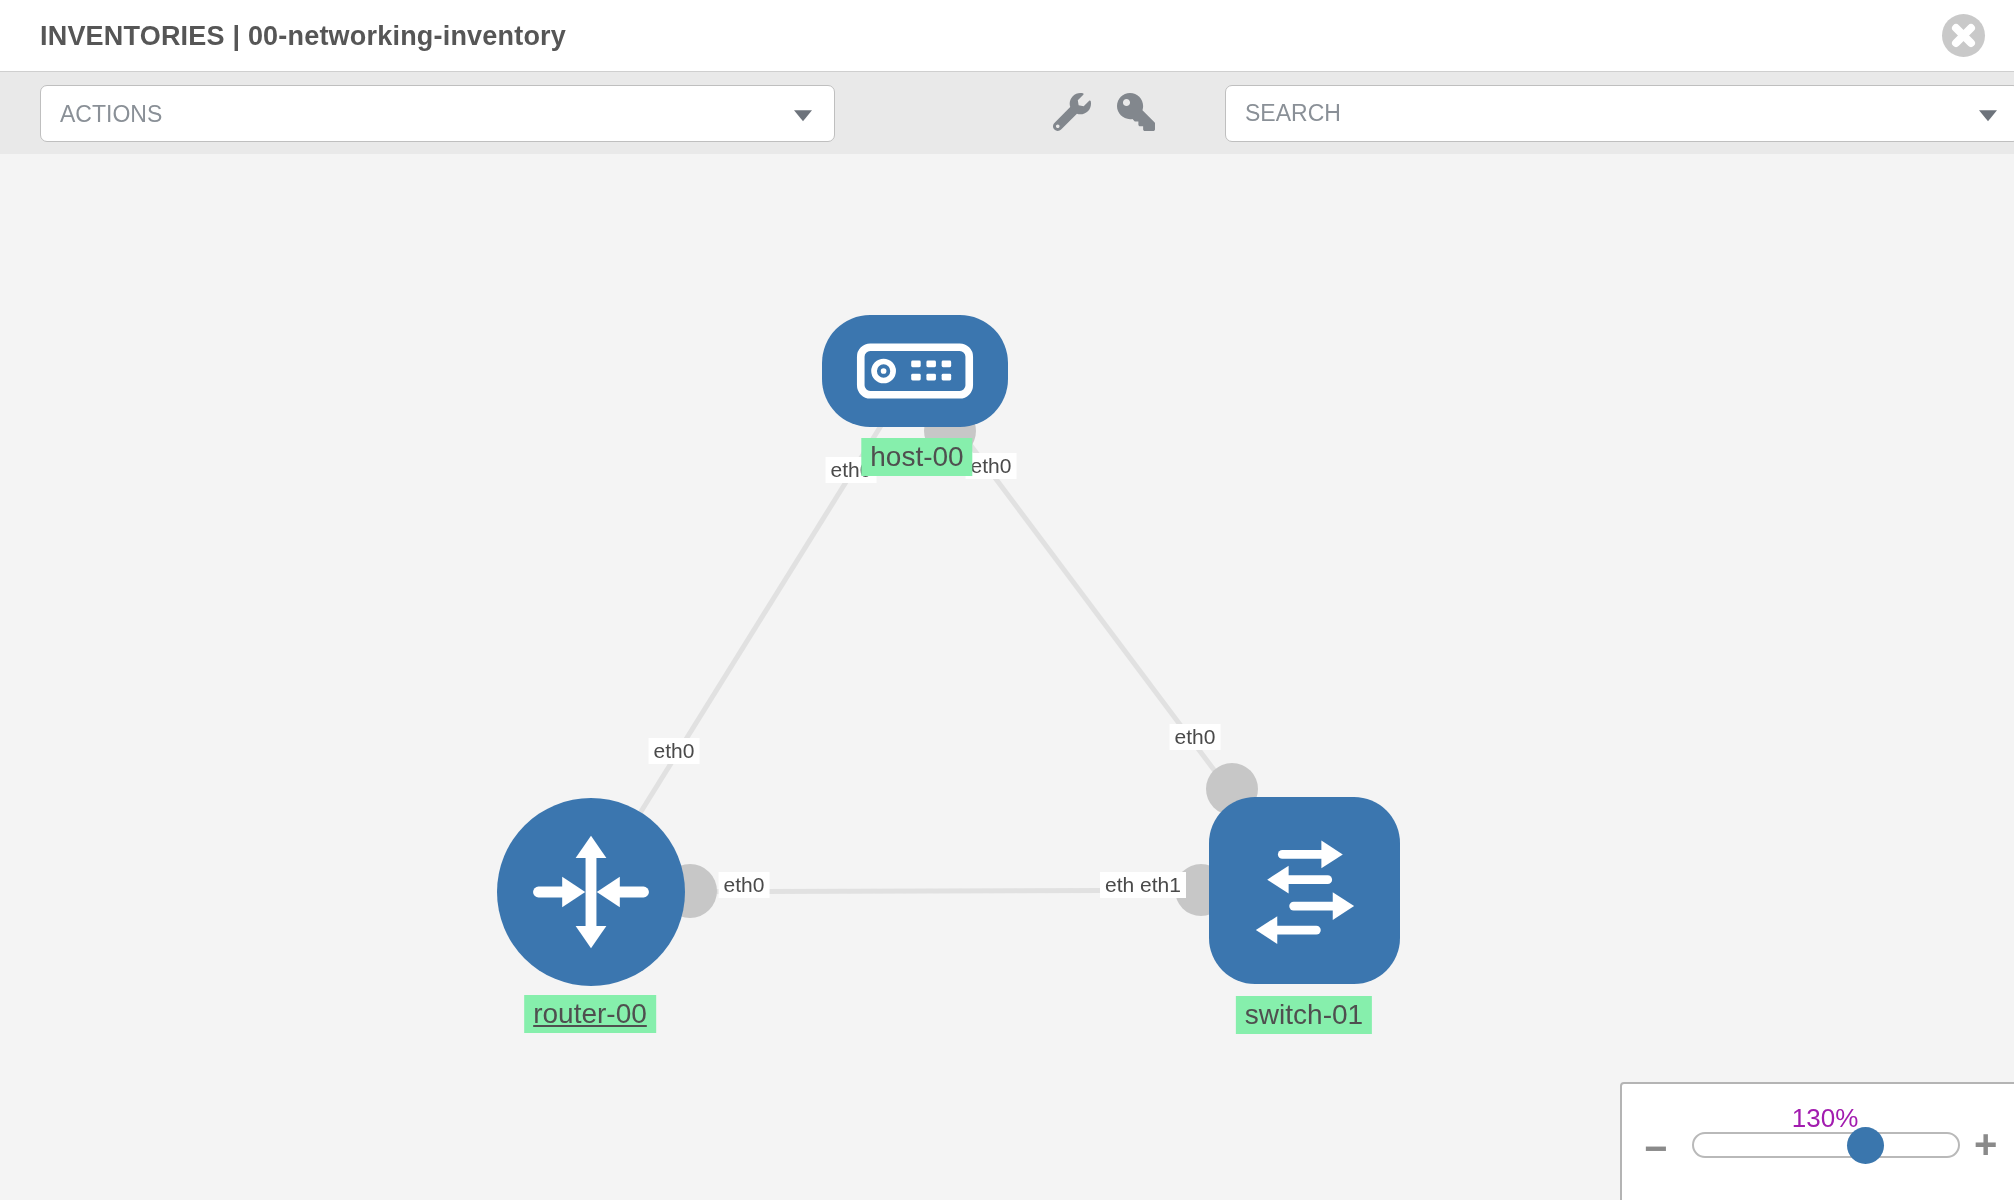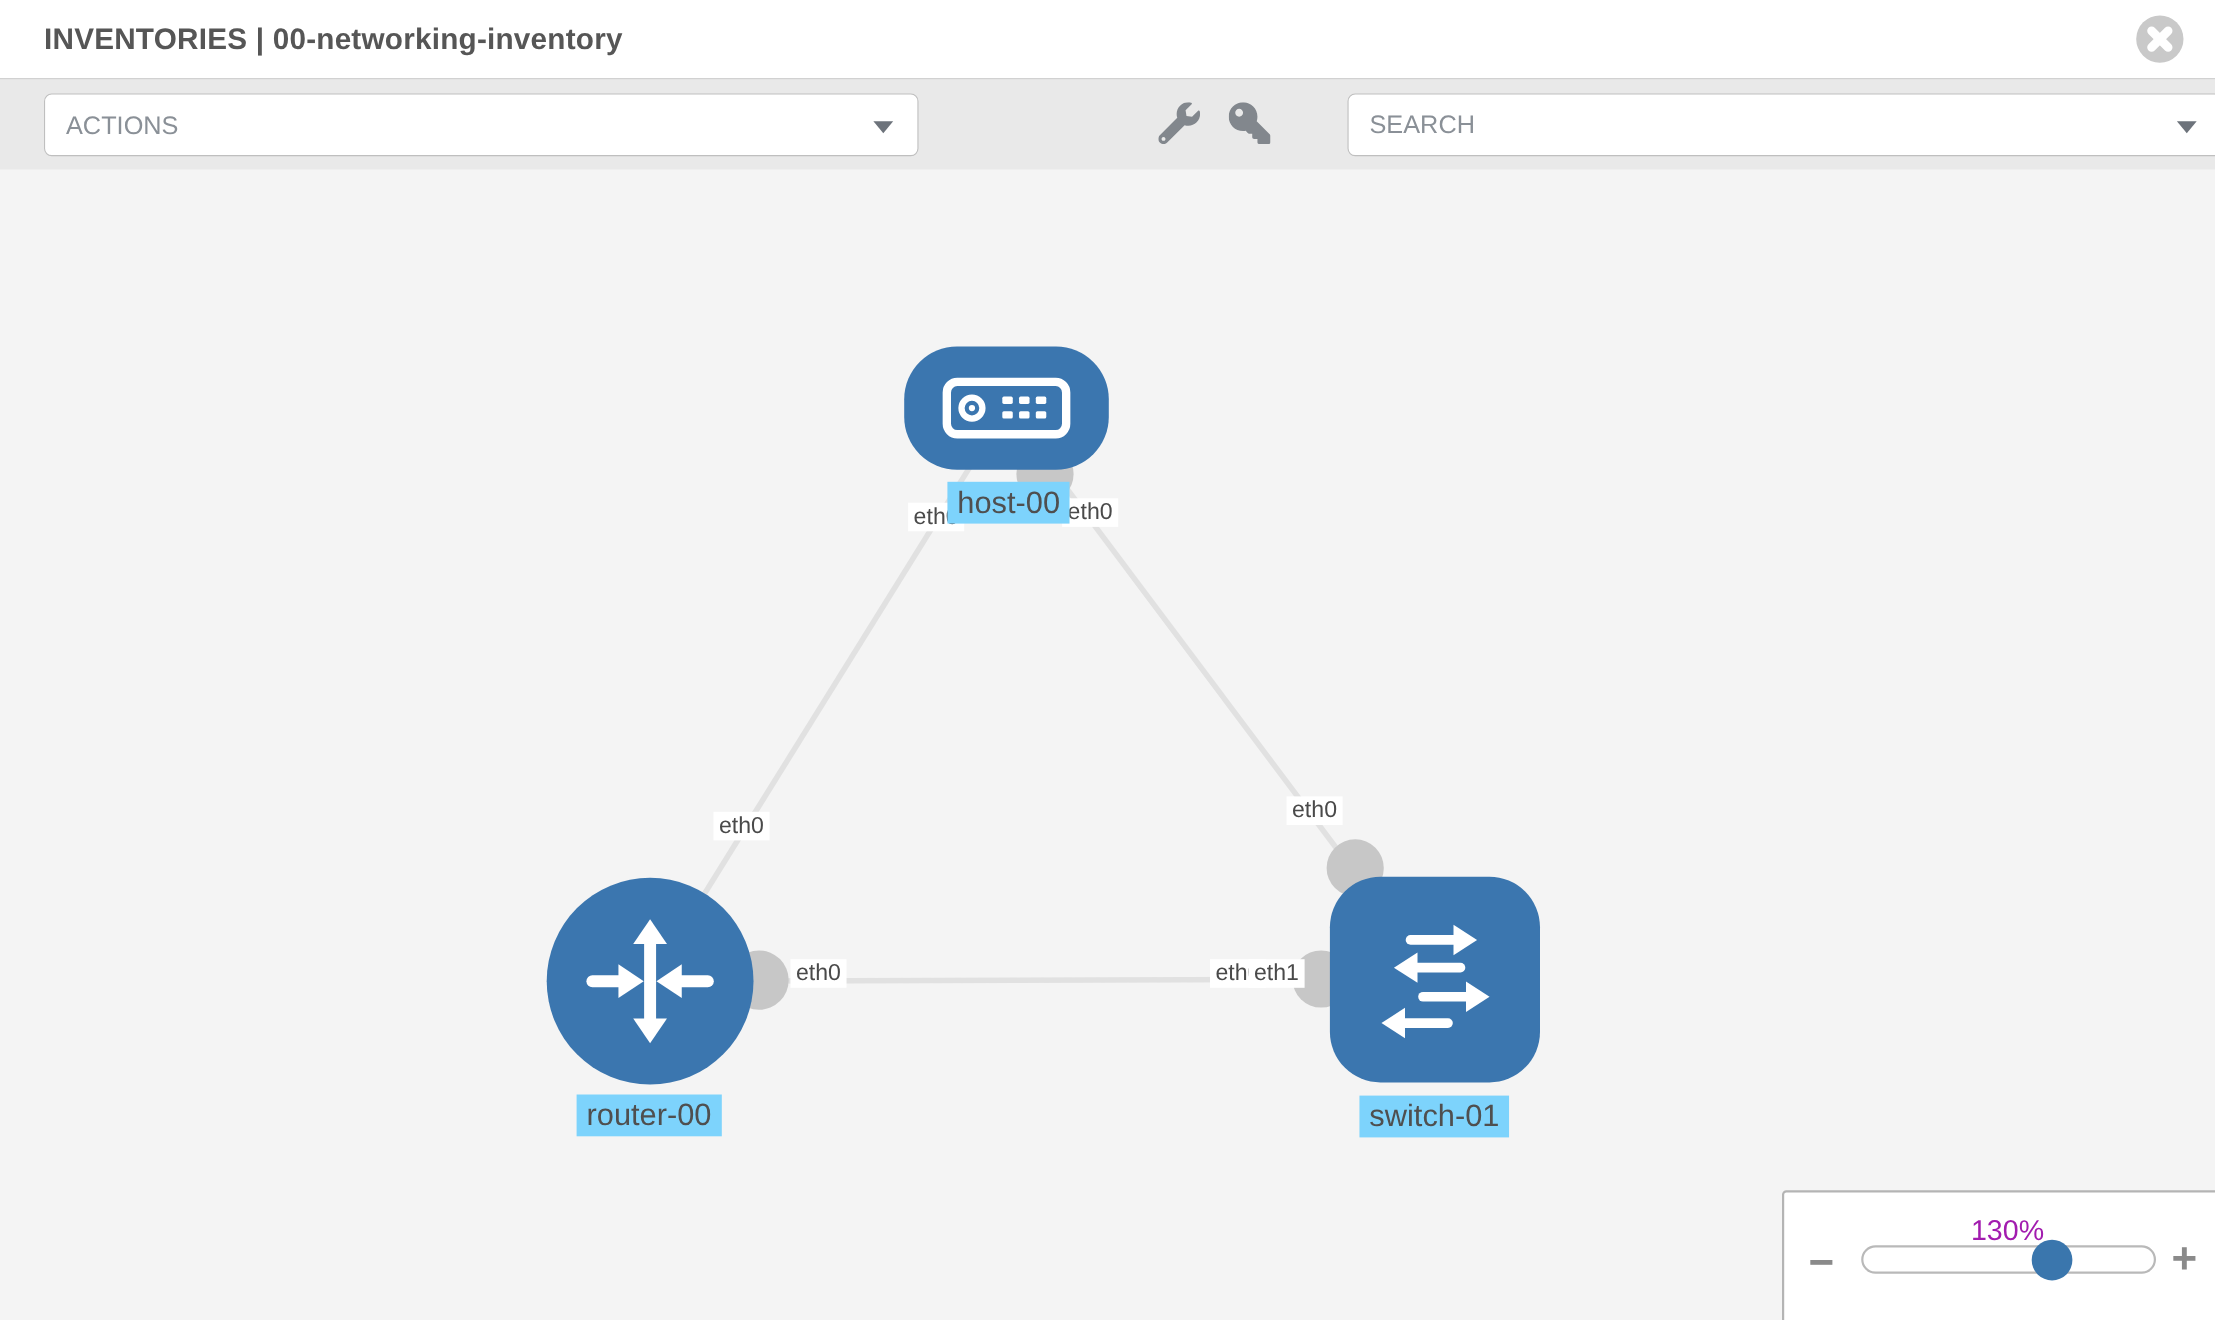--- a/index.html
+++ b/index.html
@@ -36,21 +36,21 @@
   .btn-key { left:1110px; }
 
   
   .canvas { position:absolute; left:0; top:154px; width:2014px; height:1046px; background:#f4f4f4; }
   .links-svg { position:absolute; inset:0; z-index:1; }
   .port { position:absolute; border-radius:50%; background:#c7c7c7; z-index:2; }
   .node { position:absolute; background:#3b76af; z-index:3; display:flex; align-items:center; justify-content:center; cursor:pointer; }
   .node-host   { left:822px; top:161px; width:186px; height:112px; border-radius:48px; }
   .node-router { left:497px; top:644px; width:188px; height:188px; border-radius:50%; }
   .node-switch { left:1209px; top:643px; width:191px; height:187px; border-radius:46px; }
-  .node-label { position:absolute; transform:translateX(-50%); background:#7dd3fc; color:#4f4f4f;
+  .node-label { position:absolute; transform:translateX(-50%); background:#86efac; color:#4f4f4f;
                 font-size:28px; padding:3px 9px; white-space:nowrap; z-index:5; }
   .eth-label { position:absolute; background:#ffffff; color:#4a4a4a; font-size:21px;
                padding:1px 5px; white-space:nowrap; z-index:4; }
   .eth-center { transform:translateX(-50%); }
 
   
   .zoom-panel { position:absolute; left:1620px; top:1082px; width:400px; height:124px;
                 background:#ffffff; border:2px solid #b4b4b4; border-radius:4px; z-index:6; }
   .zoom-level { position:absolute; left:203px; top:19px; transform:translateX(-50%);
                 font-size:26px; color:#a21caf; }
@@ -156,21 +156,21 @@
 
     <div class="eth-label eth-center" style="left:851px; top:303px;">eth0</div>
     <div class="eth-label eth-center" style="left:991px; top:299px;">eth0</div>
     <div class="eth-label eth-center" style="left:674px; top:584px;">eth0</div>
     <div class="eth-label eth-center" style="left:1195px; top:570px;">eth0</div>
     <div class="eth-label eth-center" style="left:744px; top:718px;">eth0</div>
     <div class="eth-label" style="left:1100px; top:718px;">eth0</div>
     <div class="eth-label" style="left:1120px; top:718px;margin-left:15px;">eth1</div>
 
     <div class="node-label" style="left:917px; top:284px;">host-00</div>
-    <div class="node-label" style="left:590px; top:841px;">router-00</div>
+    <div class="node-label" style="left:590px; top:841px;text-decoration:underline;">router-00</div>
     <div class="node-label" style="left:1304px; top:842px;">switch-01</div>
   </div>
 
   <div class="zoom-panel">
     <div class="zoom-level">130%</div>
     <button class="zoom-btn zoom-out">−</button>
     <div class="slider-track"></div>
     <div class="slider-handle"></div>
     <button class="zoom-btn zoom-in">+</button>
   </div>

